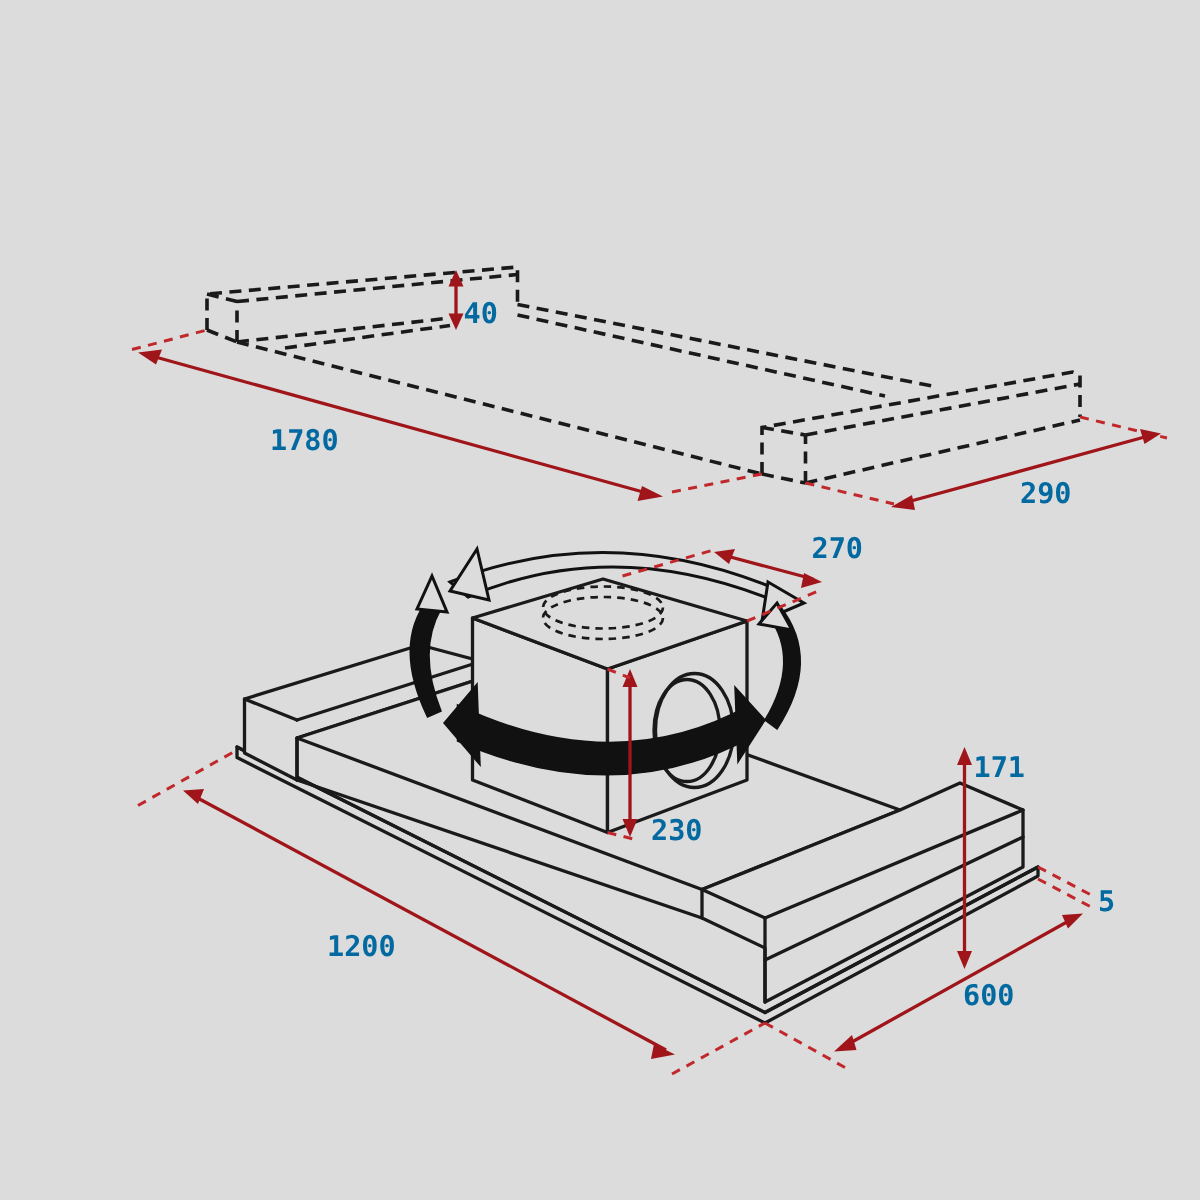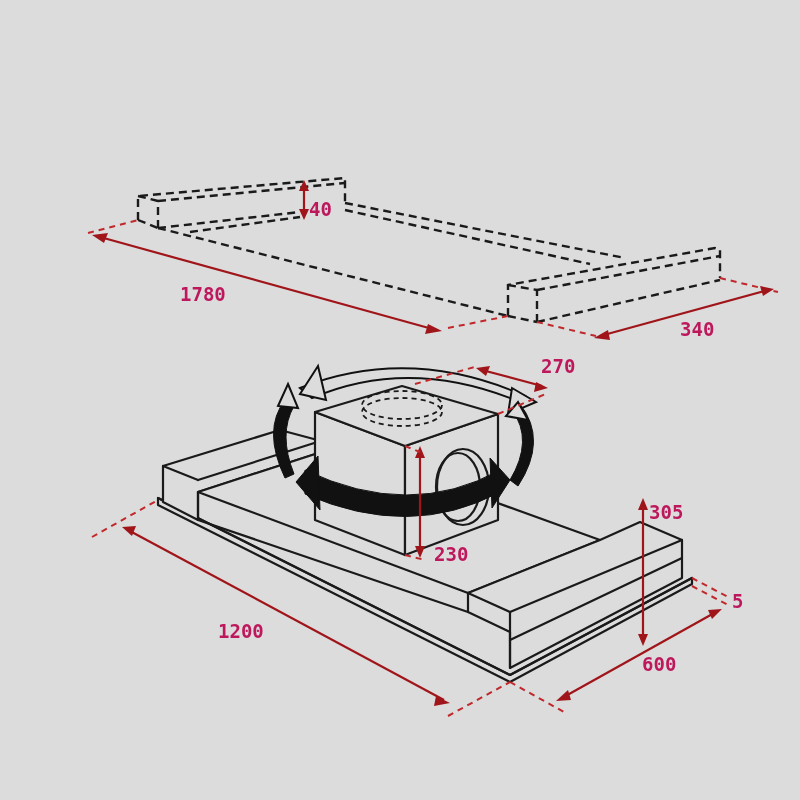--- a/index.html
+++ b/index.html
@@ -4,21 +4,21 @@
 <style>
   html, body { margin: 0; padding: 0; }
   body { width: 800px; height: 800px; background: #dcdcdc; overflow: hidden; }
   #canvas { position: relative; width: 800px; height: 800px; }
   svg { position: absolute; left: 0; top: 0; }
   .dim-label {
     position: absolute;
     font-family: "DejaVu Sans Mono", monospace;
     font-weight: bold;
     font-size: 19px;
-    color: #be185d;
+    color: #0369a1;
     line-height: 1;
     white-space: nowrap;
   }
   .ink { stroke: #1a1a1a; stroke-width: 2.2; fill: none; stroke-linejoin: round; stroke-linecap: round; }
   .dash { stroke: #1a1a1a; stroke-width: 2.4; fill: none; stroke-dasharray: 8 5; }
   .red { stroke: #a0151a; stroke-width: 2.2; fill: none; }
   .red-dash { stroke: #c0282c; stroke-width: 2; fill: none; stroke-dasharray: 6 5; }
   .fill-red { fill: #a0151a; }
   .face { fill: #dcdcdc; stroke: #1a1a1a; stroke-width: 2.2; stroke-linejoin: round; }
   .arrow-black { fill: #111; stroke: #111; stroke-width: 1; }
@@ -161,21 +161,21 @@
   <g>
     <line class="red-dash" x1="510" y1="682" x2="564" y2="712"></line>
     <line class="red" x1="562" y1="698" x2="716" y2="612"></line>
     <polygon class="fill-red" points="556,701 568,690 571,700"></polygon>
     <polygon class="fill-red" points="722,609 708,610 712,619"></polygon>
   </g>
 </svg>
 
 <div class="dim-label" style="left:309px;top:200px;">40</div>
 <div class="dim-label" style="left:180px;top:285px;">1780</div>
-<div class="dim-label" style="left:680px;top:320px;">340</div>
+<div class="dim-label" style="left:680px;top:320px;">290</div>
 <div class="dim-label" style="left:506px;top:357px;margin-left:35px;">270</div>
 <div class="dim-label" style="left:434px;top:545px;">230</div>
-<div class="dim-label" style="left:649px;top:503px;">305</div>
+<div class="dim-label" style="left:649px;top:503px;">171</div>
 <div class="dim-label" style="left:732px;top:592px;">5</div>
 <div class="dim-label" style="left:218px;top:622px;">1200</div>
 <div class="dim-label" style="left:642px;top:655px;text-align:right;">600</div>
 
 </div>
 
 </body></html>

